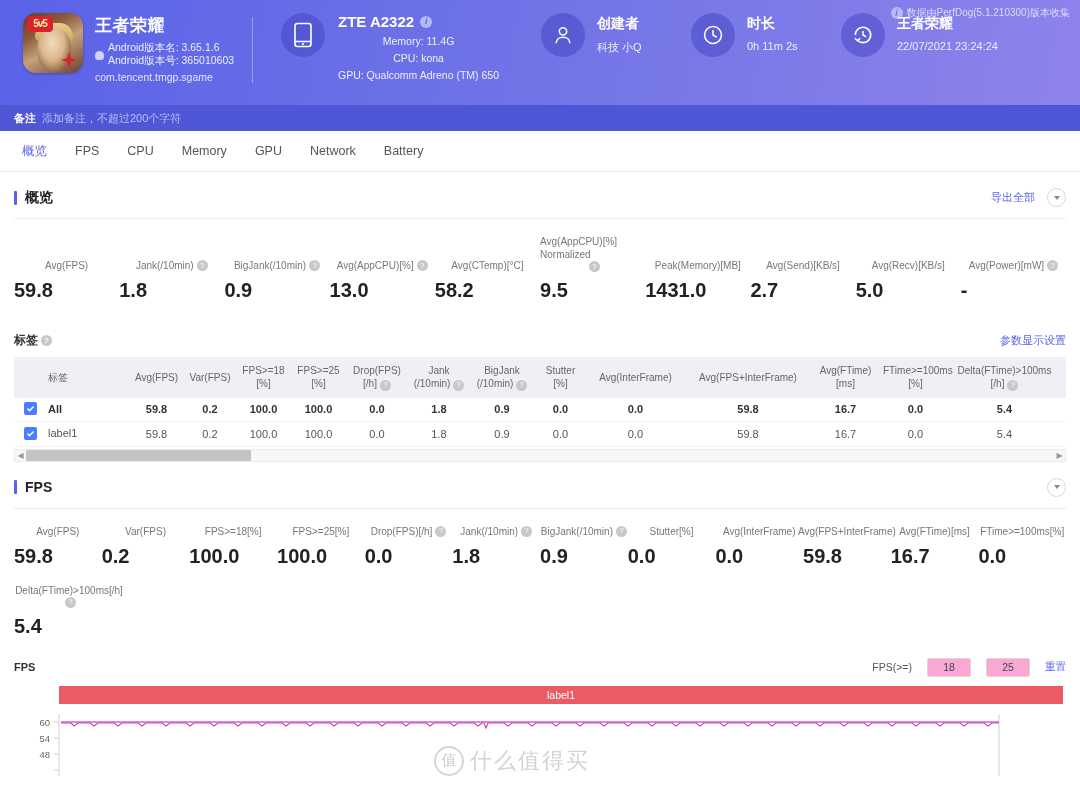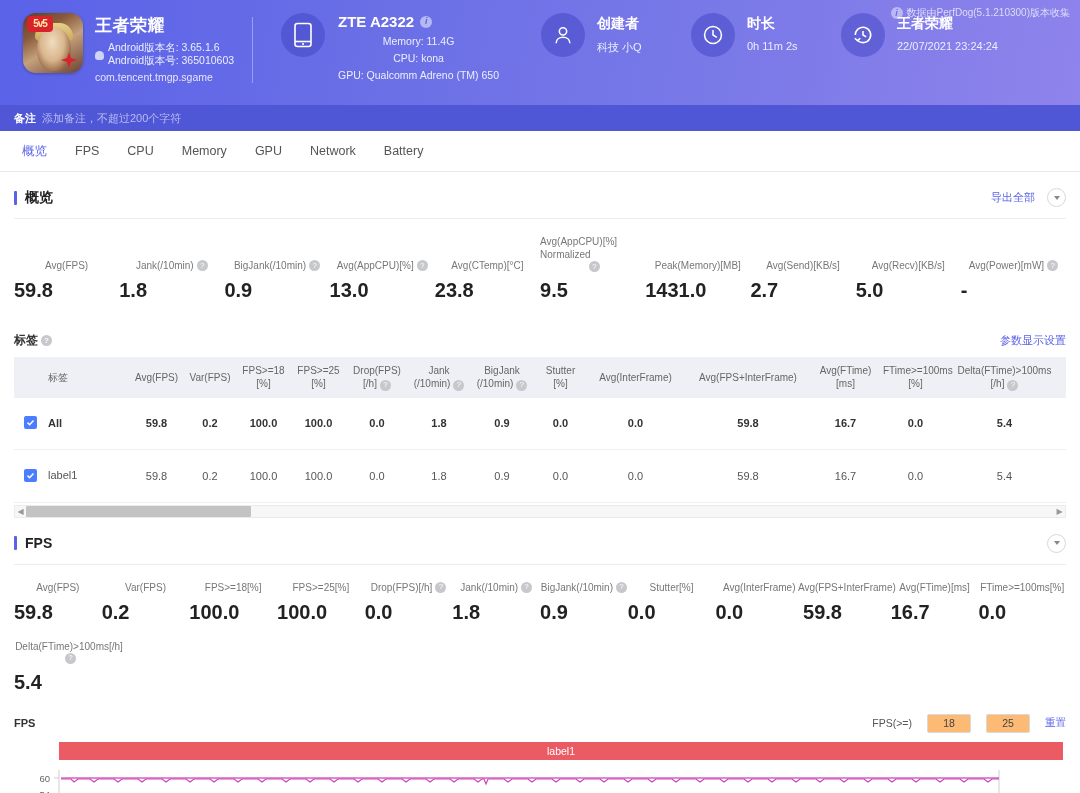--- a/index.html
+++ b/index.html
@@ -163,21 +163,21 @@
   }
   .tag-title { font-size:12px; font-weight:bold; color:#333; display:flex; align-items:center; }
   .table-wrap { position:relative; overflow:hidden; }
   table.tagtable { border-collapse: collapse; table-layout: fixed; width: 1130px; }
   table.tagtable thead th {
     background:#eff0f5; font-size:10px; color:#666; font-weight:normal;
     padding: 7px 4px; text-align:center; line-height:13px; vertical-align: middle;
   }
   table.tagtable thead th.c-tag { text-align:left; padding-left:34px; width:115px;}
   table.tagtable tbody td {
-    font-size:11px; font-weight:bold; color:#333; padding: 19px 4px;
+    font-size:11px; font-weight:bold; color:#333; padding: 5px 4px;
     text-align:center; border-bottom:1px solid #f0f0f0;
   }
   table.tagtable tbody td.c-tag { text-align:left; padding-left:10px; font-weight:bold; }
   table.tagtable tbody tr.r2 td.c-tag { font-weight:normal; color:#555; }
   table.tagtable tbody tr.r2 td { font-weight:normal; color:#555; }
   .cb {
     width:13px;height:13px;background:#4a7dff;border-radius:2px;
     display:inline-flex;align-items:center;justify-content:center;
     margin-right:11px; vertical-align:middle; position:relative; top:-1px;
   }
@@ -198,21 +198,21 @@
 
   
   .chart-block { margin-top: 12px; }
   .chart-topbar { display:flex; align-items:center; justify-content:space-between; }
   .chart-label { font-size:11px; font-weight:bold; color:#333; }
   .chart-ctrls { display:flex; align-items:center; gap:15px; }
   .chart-ctrls .cl { font-size:10.5px; color:#555; }
   .chart-ctrls input {
     width: 44px; height:19px; border:1px solid #d9d9d9; border-radius:2px;
     font-size:10.5px; text-align:center; color:#444; outline:none;
-    font-family: "Liberation Sans", sans-serif; background:#fdba74;
+    font-family: "Liberation Sans", sans-serif; background:#f9a8d4;
   }
   .chart-ctrls .reset { font-size:10.5px; color:#5a62e8; cursor:pointer; }
 
   .chart-area { position:relative; margin-top: 9px; height: 90px; }
   .label-bar {
     position:absolute; left:45px; right:3px; top:0; height:18px;
     background:#ea5b64; color:#fff; font-size:10.5px;
     display:flex; align-items:center; justify-content:center;
   }
   .plot {
@@ -373,21 +373,21 @@
       <div class="m-label">
           <span>Avg(AppCPU)[%]</span>
           <span class="qmark">?</span>
         </div>
       <div class="m-val">13.0</div>
     </div>
     <div class="metric">
       <div class="m-label">
           <span>Avg(CTemp)[°C]</span>
         </div>
-      <div class="m-val">23.8</div>
+      <div class="m-val">58.2</div>
     </div>
     <div class="metric">
       <div class="m-label">
           <span>Avg(AppCPU)[%] Normalized</span>
           <span class="qmark">?</span>
         </div>
       <div class="m-val">9.5</div>
     </div>
     <div class="metric">
       <div class="m-label">

